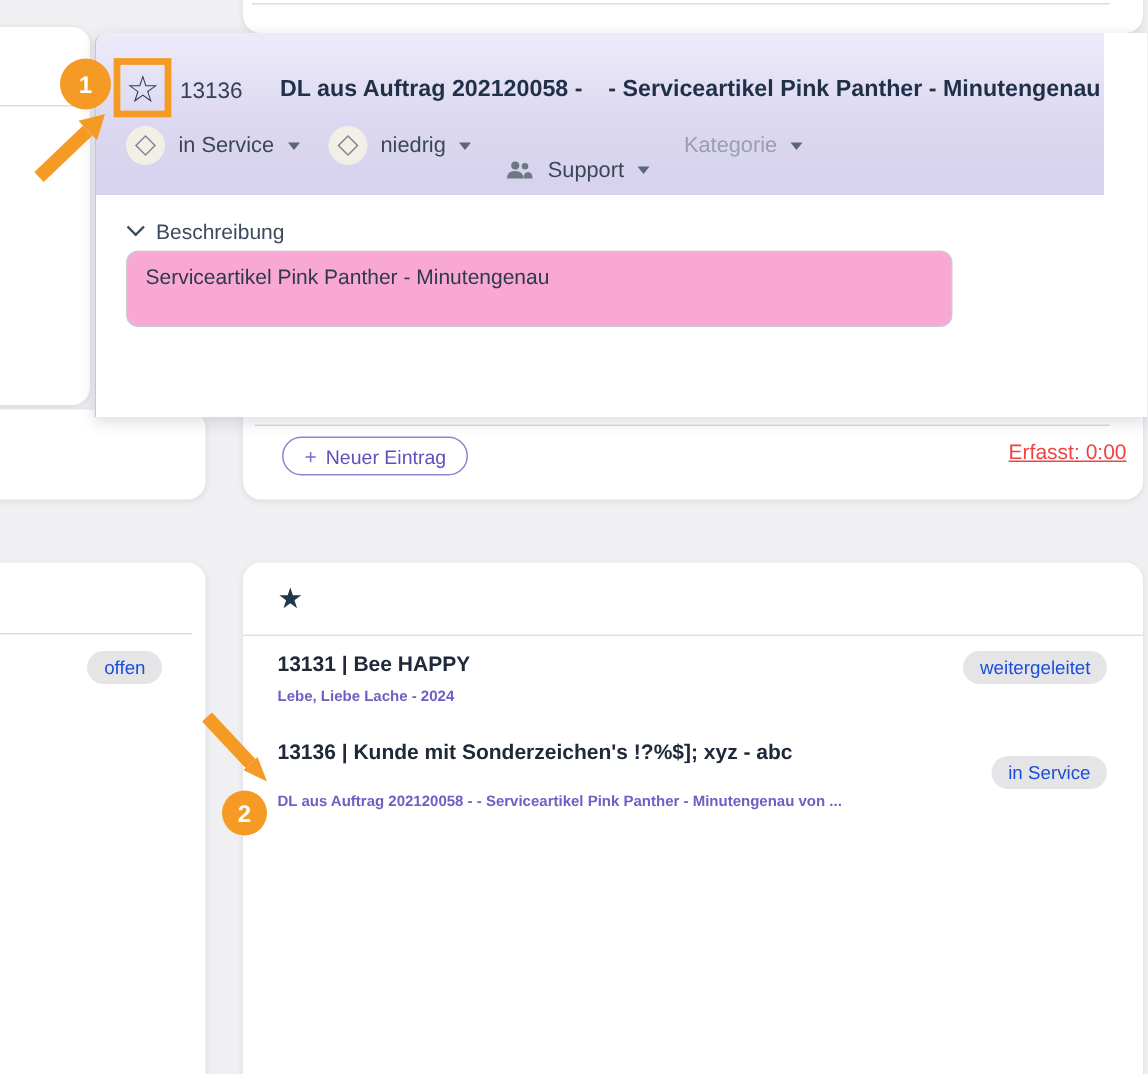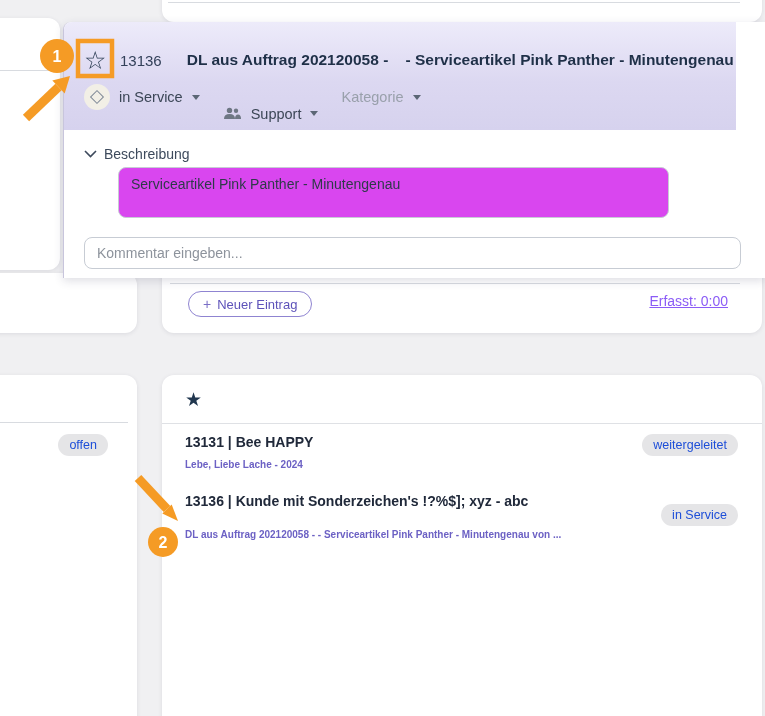--- a/index.html
+++ b/index.html
@@ -32,22 +32,22 @@
   .pill-btn {
     position:absolute; left:26px; top:61px;
     height:26px; padding:0 14px;
     display:flex; align-items:center; gap:6px;
     border:1.5px solid #8f84d1; border-radius:14px;
     background:#fff; color:#5d52b9; font-size:13px;
     cursor:pointer;
   }
   .pill-btn .plus { font-size:14px; color:#7a6fc6; }
   .recorded-link {
-    position:absolute; right:34px; top:63px;
-    font-size:14px; color:#8b5cf6; text-decoration:underline; cursor:pointer;
+    position:absolute; right:11px; top:63px;
+    font-size:14px; color:#ef4444; text-decoration:underline; cursor:pointer;
   }
 
   
   #card-ticket {
     left:63px; top:22px; width:702px; height:256px;
     border-radius:8px 0 0 0;
     box-shadow:0 3px 10px rgba(50,50,85,.16);
     border-left:1px solid #c8c5dc;
     z-index:10;
   }
@@ -87,21 +87,21 @@
     display:flex; align-items:center; justify-content:center; cursor:pointer;
   }
   .play-tri { width:0; height:0; border-top:5.5px solid transparent; border-bottom:5.5px solid transparent;
               border-left:9px solid #473e6b; margin-left:2px; }
 
   .section-label { position:absolute; left:20px; top:124px; display:flex; align-items:center; gap:7px;
                    font-size:14px; color:#3d4a5c; cursor:pointer; }
   .desc-box {
     position:absolute; left:20px; top:145px; width:551px; height:51px;
     border:1px solid #c7ccd4; border-radius:8px; padding:8px 12px;
-    font-size:14px; color:#2e3a49; background:#d946ef;margin-left:34px;
+    font-size:14px; color:#2e3a49; background:#f9a8d4;
   }
   .comment-box {
     position:absolute; left:20px; top:215px; width:657px; height:32px;
     border:1px solid #c7ccd4; border-radius:8px; padding:0 12px;
     display:flex; align-items:center; background:#fff;
   }
   .comment-box .placeholder { font-size:14px; color:#8d939c; }
 
   
   #card-left-bottom { left:-16px; top:375px; width:153px; height:356px; }
@@ -156,20 +156,27 @@
       <span class="ticket-title">DL aus Auftrag 202120058 -&nbsp;&nbsp;&nbsp;&nbsp;- Serviceartikel Pink Panther - Minutengenau</span>
     </div>
     <div class="hrow2">
       <div class="grp">
         <span class="chip-circle">
             <span class="diamond"></span>
           </span>
         <span class="status-label">in Service</span>
         <span class="caret"></span>
       </div>
+      <div class="grp" style="margin-left:19px;">
+        <span class="chip-circle">
+            <span class="diamond"></span>
+          </span>
+        <span class="status-label">niedrig</span>
+        <span class="caret"></span>
+      </div>
       <div class="grp" style="margin-left:19px;margin-top:33px;">
         <svg class="team-icon" width="19" height="14" viewBox="0 0 19 14">
           <circle cx="6.5" cy="3.4" r="2.7" fill="#6e7784"></circle>
           <circle cx="13" cy="3.8" r="2.2" fill="#6e7784"></circle>
           <path d="M1 12 q0 -5 5.5 -5 q5.5 0 5.5 5 z" fill="#6e7784"></path>
           <path d="M12 12 q0 -4.2 3 -4.4 q3 0.2 3 4.4 z" fill="#6e7784"></path>
         </svg>
         <span class="status-label">Support</span>
         <span class="caret"></span>
       </div>
@@ -184,23 +191,20 @@
     <svg width="13" height="8" viewBox="0 0 13 8">
       <polyline points="1,1 6.5,6.5 12,1" fill="none" stroke="#3d4a5c" stroke-width="1.6"></polyline>
     </svg>
     <span>Beschreibung</span>
   </div>
 
   <div class="desc-box">
     <span>Serviceartikel Pink Panther - Minutengenau</span>
   </div>
 
-  <div class="comment-box">
-    <span class="placeholder">Kommentar eingeben...</span>
-  </div>
 </div>
 
 <div class="card" id="card-left-bottom">
   <div class="hline" style="left:0; width:144px; top:47px;"></div>
   <span class="badge">offen</span>
 </div>
 
 <div class="card" id="card-favorites">
   <div class="fav-title-row">
     <span class="fav-star">★</span>

